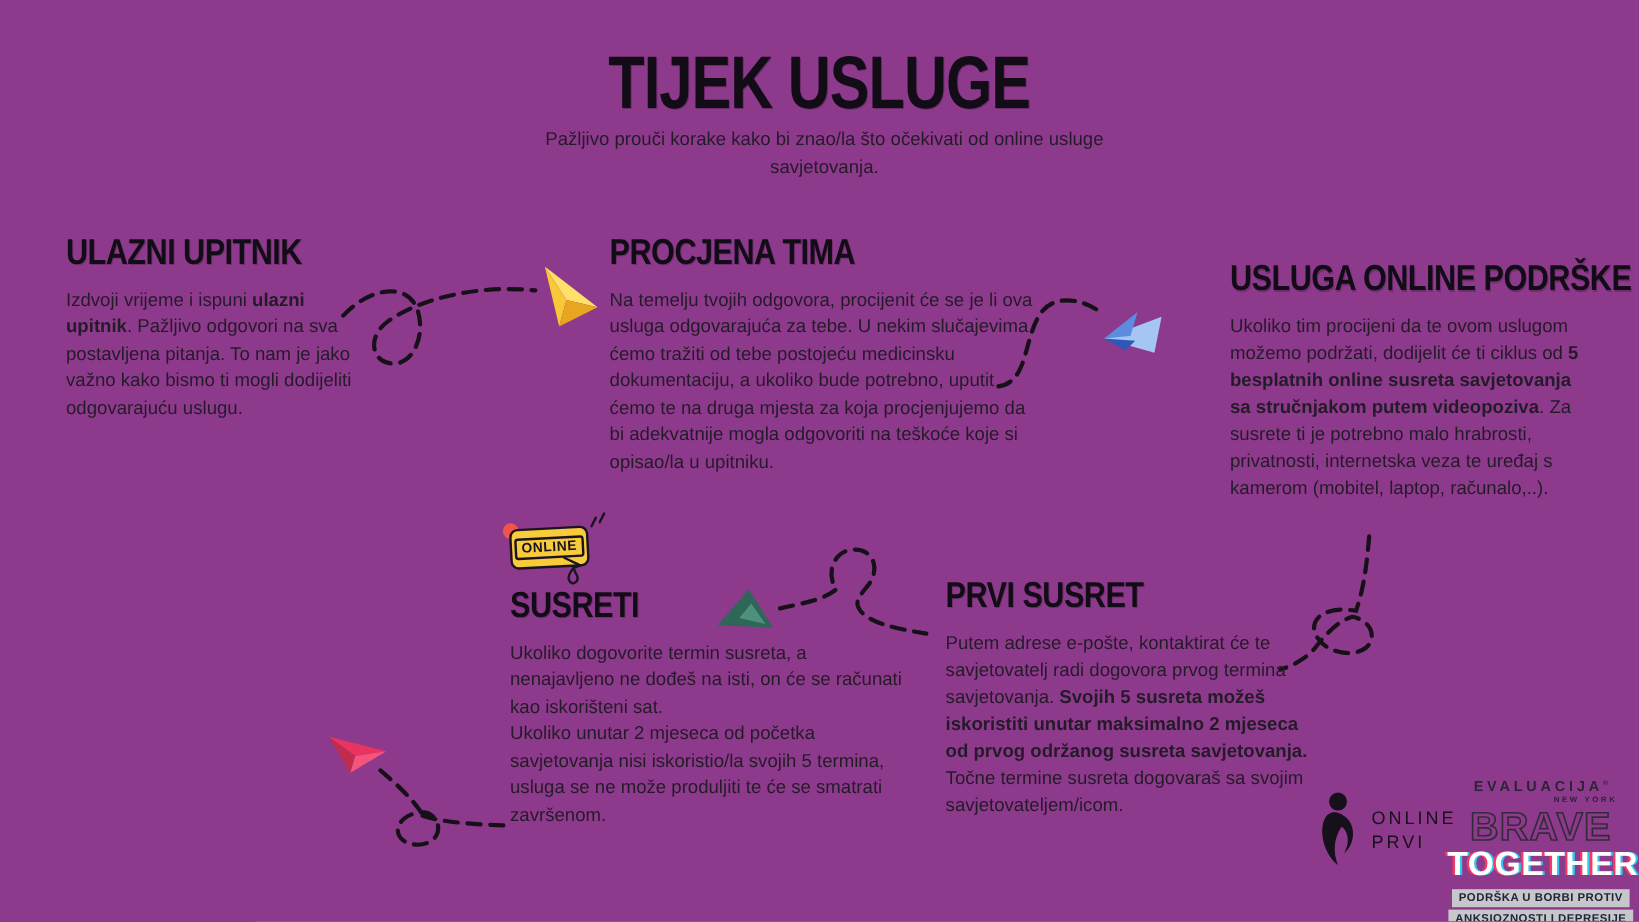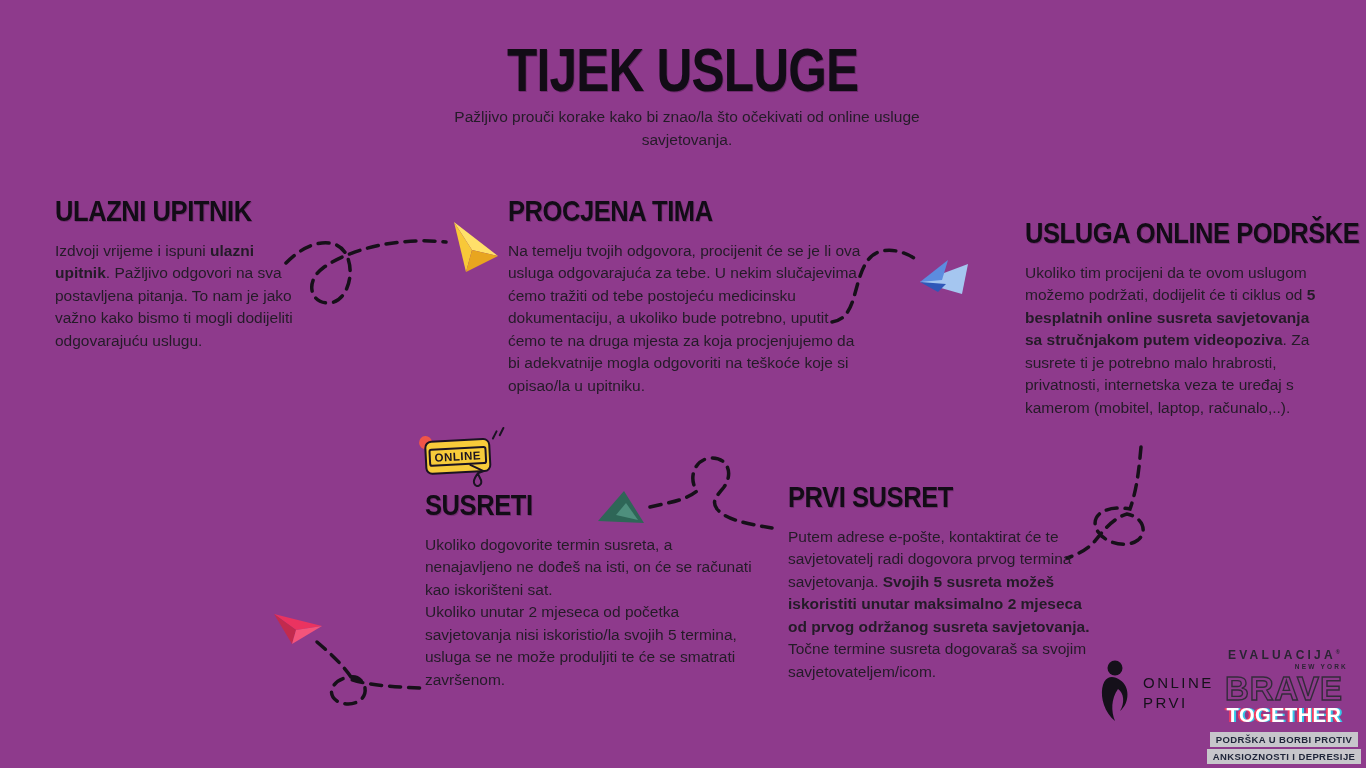--- a/index.html
+++ b/index.html
@@ -59,21 +59,21 @@
 
   .maybelline-block{position:absolute;left:1206px;top:648px;width:156px;text-align:center;}
   .mb-brand{font-size:12px;font-weight:700;letter-spacing:3.2px;color:#2A2433;}
   .mb-brand sup{font-size:5.5px;letter-spacing:0;}
   .mb-sub{font-size:6.5px;font-weight:700;letter-spacing:2.2px;color:#2A2433;text-align:right;padding-right:14px;margin-top:1px;}
   .brave-line{
     margin-top:5px;font-size:33px;font-weight:800;line-height:.85;letter-spacing:1px;
     color:transparent;-webkit-text-stroke:1.4px var(--brave-outline,#332B3A);
   }
   .together-line{
-    font-size:20px;font-weight:800;letter-spacing:.5px;color:var(--together-white,#FFFFFF);
+    font-size:28px;font-weight:800;letter-spacing:.5px;color:var(--together-white,#FFFFFF);
     text-shadow:-2px 0 0 var(--glitch-red,#F23B62),2px 0 0 var(--glitch-cyan,#35C8E8);
     margin-top:1px;
   }
   .brave-tags{margin-top:5px;display:flex;flex-direction:column;align-items:center;gap:2px;}
   .brave-tags .tag{
     background:var(--tag-bar-bg,#C7C6CB);color:var(--tag-ink,#20263A);
     font-size:9.5px;font-weight:700;letter-spacing:.4px;padding:2px 6px;white-space:nowrap;
   }
 </style>
 </head>

